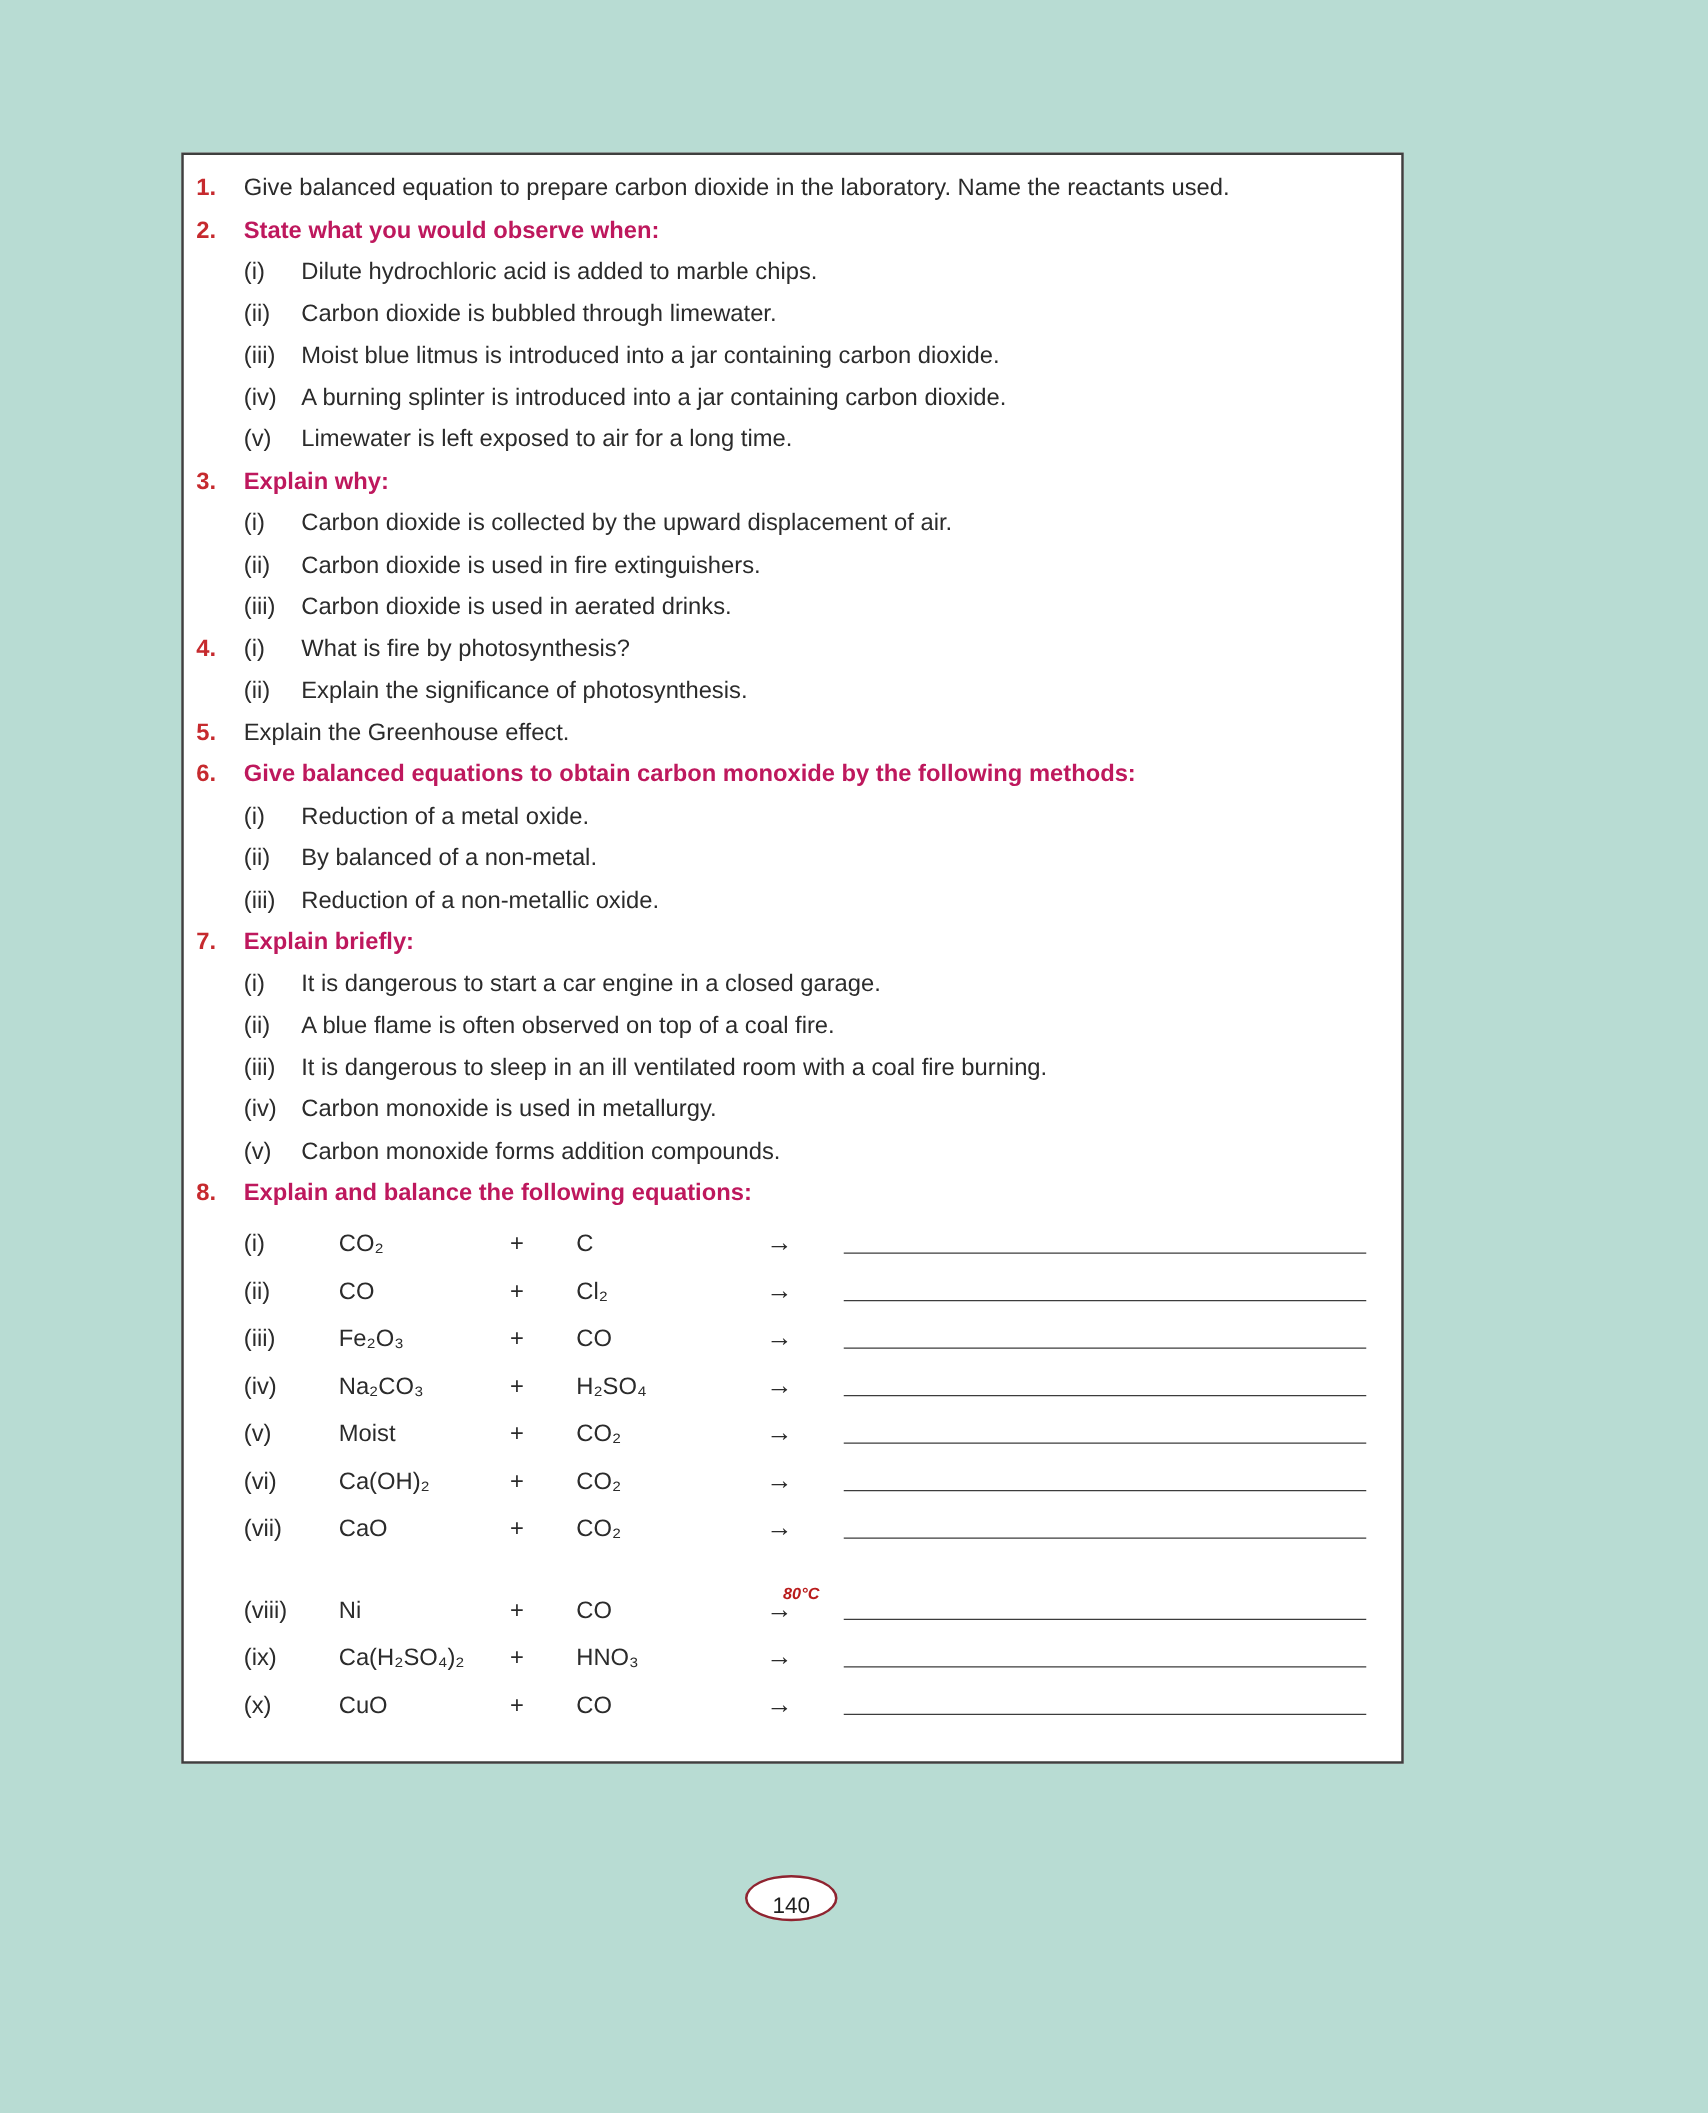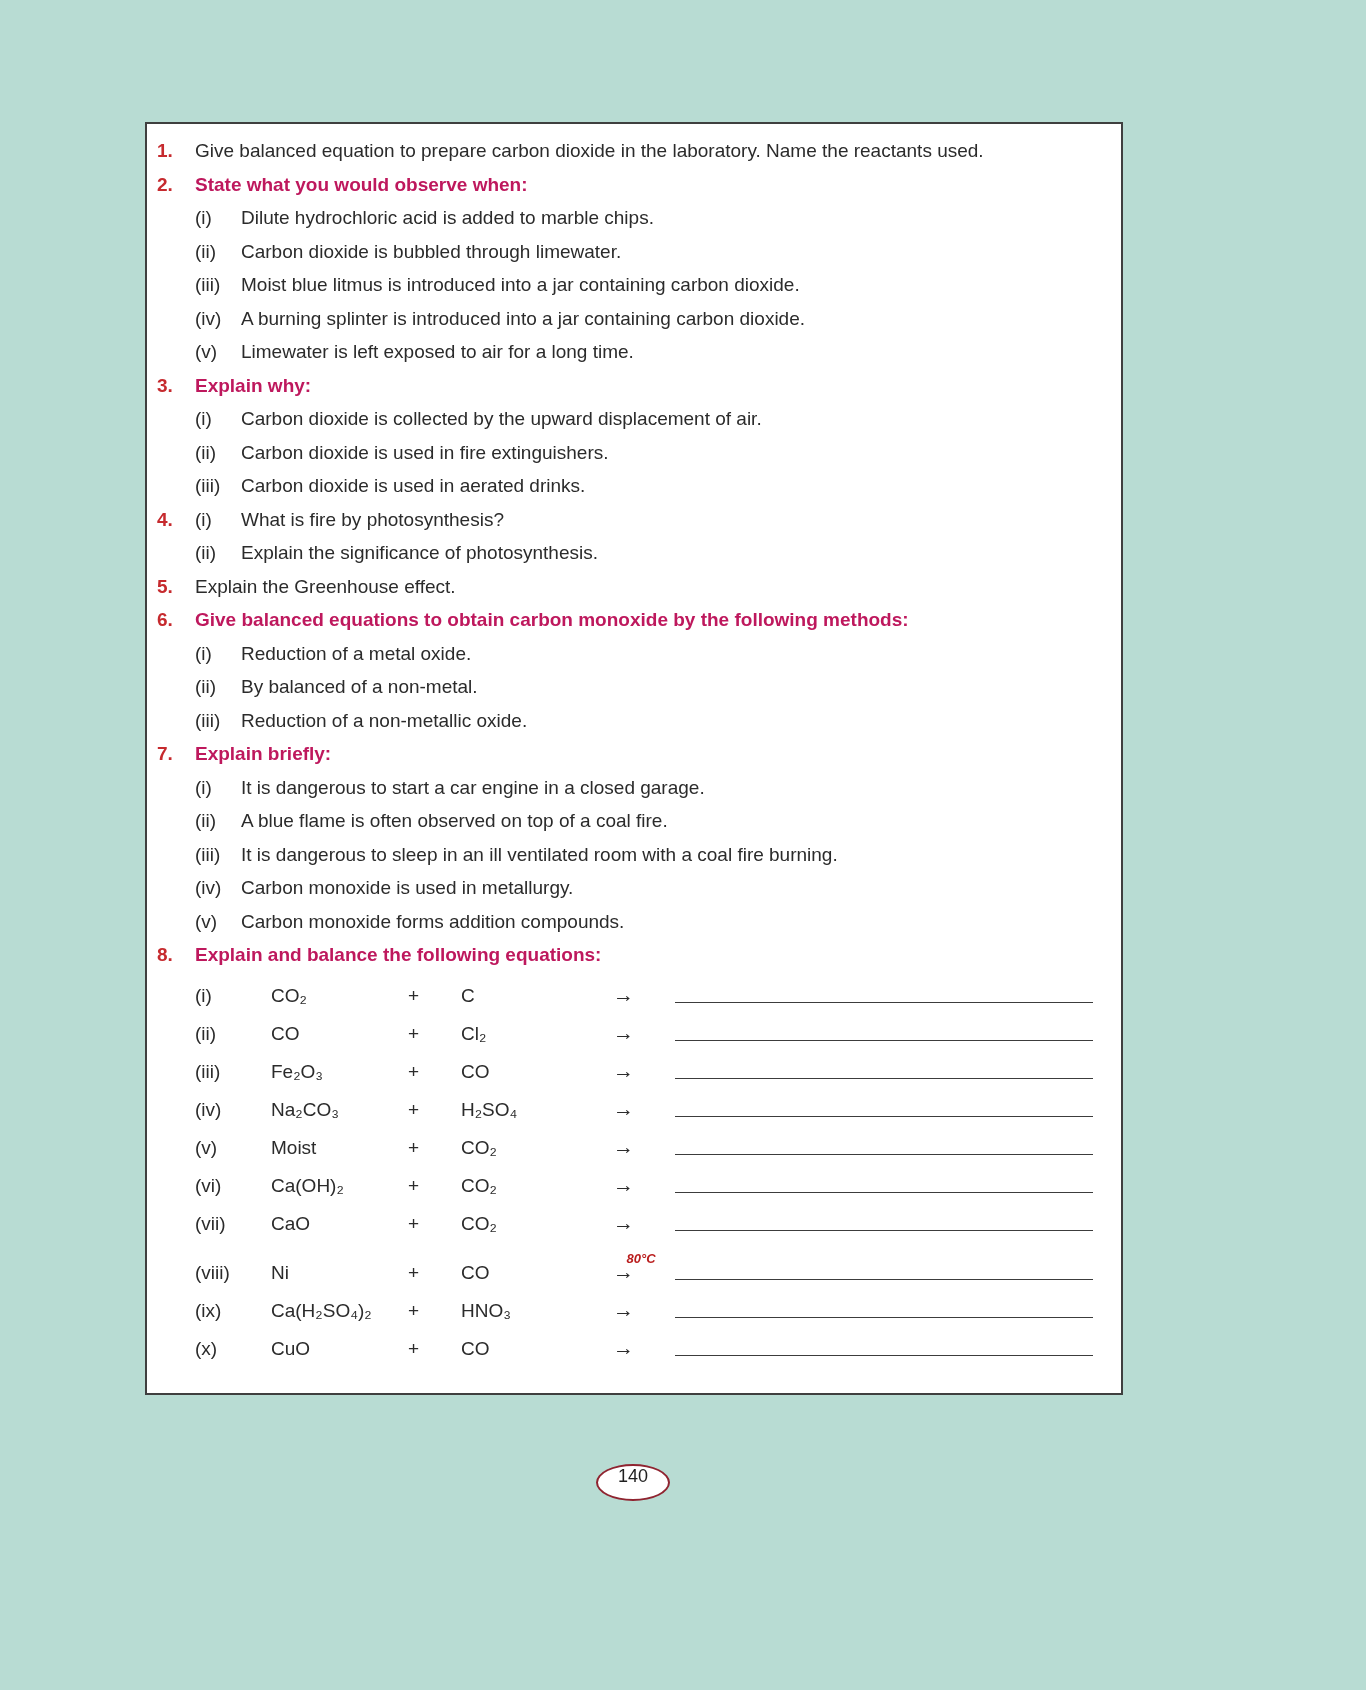--- a/index.html
+++ b/index.html
@@ -40,21 +40,21 @@
     color: #2b2b2b;
   }
   .q-row { display: flex; align-items: baseline; line-height: 33.5px; }
   .col-num { flex: 0 0 38px; color: #c62a2e; font-weight: bold; }
   .col-label { flex: 0 0 46px; }
   .col-text { flex: 1; }
   .col-text.heading { color: #be185d; font-weight: bold; }
 
   .equations { margin-left: 38px; margin-top: 4px; }
   .eq-row { display: flex; align-items: baseline; height: 38px; line-height: 38px; }
-  .eq-row.has-condition { margin-top: 11px; }
+  .eq-row.has-condition { margin-top: 27px; }
   .eq-label { flex: 0 0 76px; }
   .eq-left  { flex: 0 0 137px; }
   .eq-plus  { flex: 0 0 53px; }
   .eq-right { flex: 0 0 152px; }
   .eq-arrow-cell { flex: 0 0 62px; position: relative; }
   .eq-arrow { font-size: 21px; }
   .eq-condition {
     position: absolute;
     bottom: 26px;
     left: 0;
@@ -70,28 +70,28 @@
     flex: 1;
     border-bottom: 1.5px solid #3c3c3c;
     align-self: flex-end;
     margin-bottom: 11px;
     height: 1px;
   }
 
   .page-badge {
     position: absolute;
     left: 596px;
-    top: 1464px;
+    top: 1500px;
     width: 74px;
     height: 37px;
     background: #ffffff;
     border: 2px solid #8f2430;
     border-radius: 50%;
     display: flex;
-    align-items: flex-start;
+    align-items: flex-end;
     justify-content: center;
     font-size: 18px;
     color: #1f1f1f;
   }
 </style>
 </head>
 <body>
 
 <div class="content-box">
   <div class="exercise-body">

